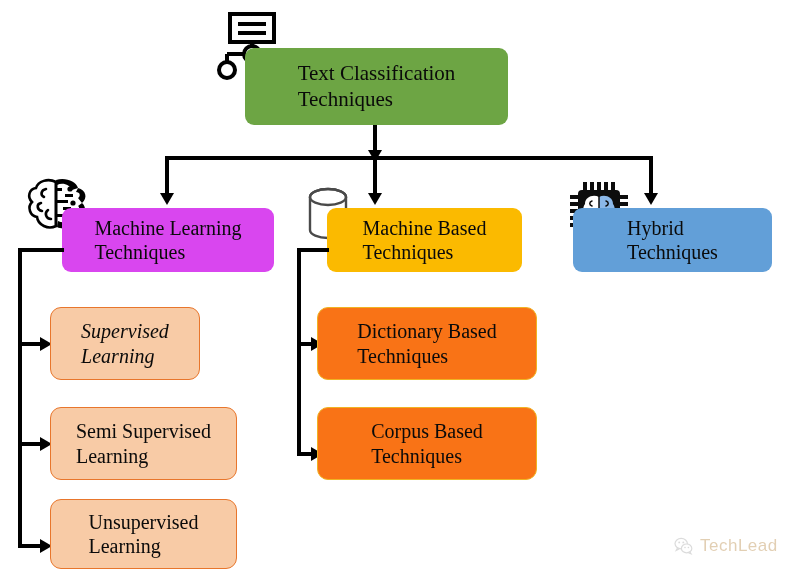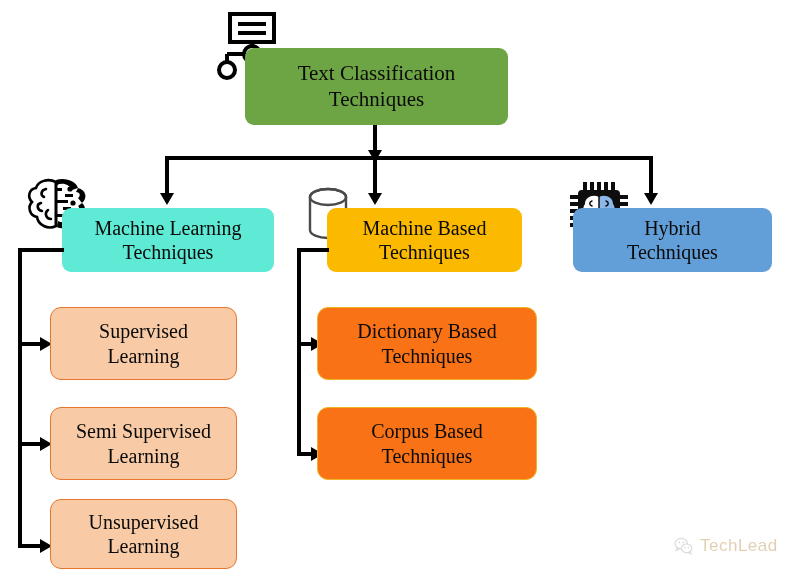--- a/index.html
+++ b/index.html
@@ -14,32 +14,31 @@
     background: #ffffff;
     overflow: hidden;
     font-family: "Liberation Serif", "DejaVu Serif", serif;
   }
   .node {
     position: absolute;
     box-sizing: border-box;
     display: flex;
     align-items: center;
     justify-content: center;
-    text-align: center;
     color: #0a0a0a;
     line-height: 1.22;
     white-space: pre-line;
   }
   .node.root {
     background: #6DA544;
     border-radius: 9px;
     font-size: 21px;
   }
   .node.ml {
-    background: #5eead4;
+    background: #d946ef;
     border-radius: 9px;
     font-size: 20px;
   }
   .node.lex {
     background: #FBBA00;
     border-radius: 9px;
     font-size: 20px;
   }
   .node.hyb {
     background: #629FD8;
@@ -169,21 +168,21 @@
 
   <div class="conn" style="left:18px; top:342px; width:26px; height:4px;"></div>
   <div class="arrow-right" style="left:40px; top:337px;"></div>
 
   <div class="conn" style="left:18px; top:442px; width:26px; height:4px;"></div>
   <div class="arrow-right" style="left:40px; top:437px;"></div>
 
   <div class="conn" style="left:18px; top:544px; width:26px; height:4px;"></div>
   <div class="arrow-right" style="left:40px; top:539px;"></div>
 
-  <div class="node leaf-peach" style="left:50px; top:307px; width:187px; height:73px;">
+  <div class="node leaf-peach" style="left:50px; top:307px; width:150px; height:73px;font-style:italic;">
     <span>Supervised
 Learning</span>
   </div>
 
   <div class="node leaf-peach" style="left:50px; top:407px; width:187px; height:73px;">
     <span>Semi Supervised
 Learning</span>
   </div>
 
   <div class="node leaf-peach" style="left:50px; top:499px; width:187px; height:70px;">

